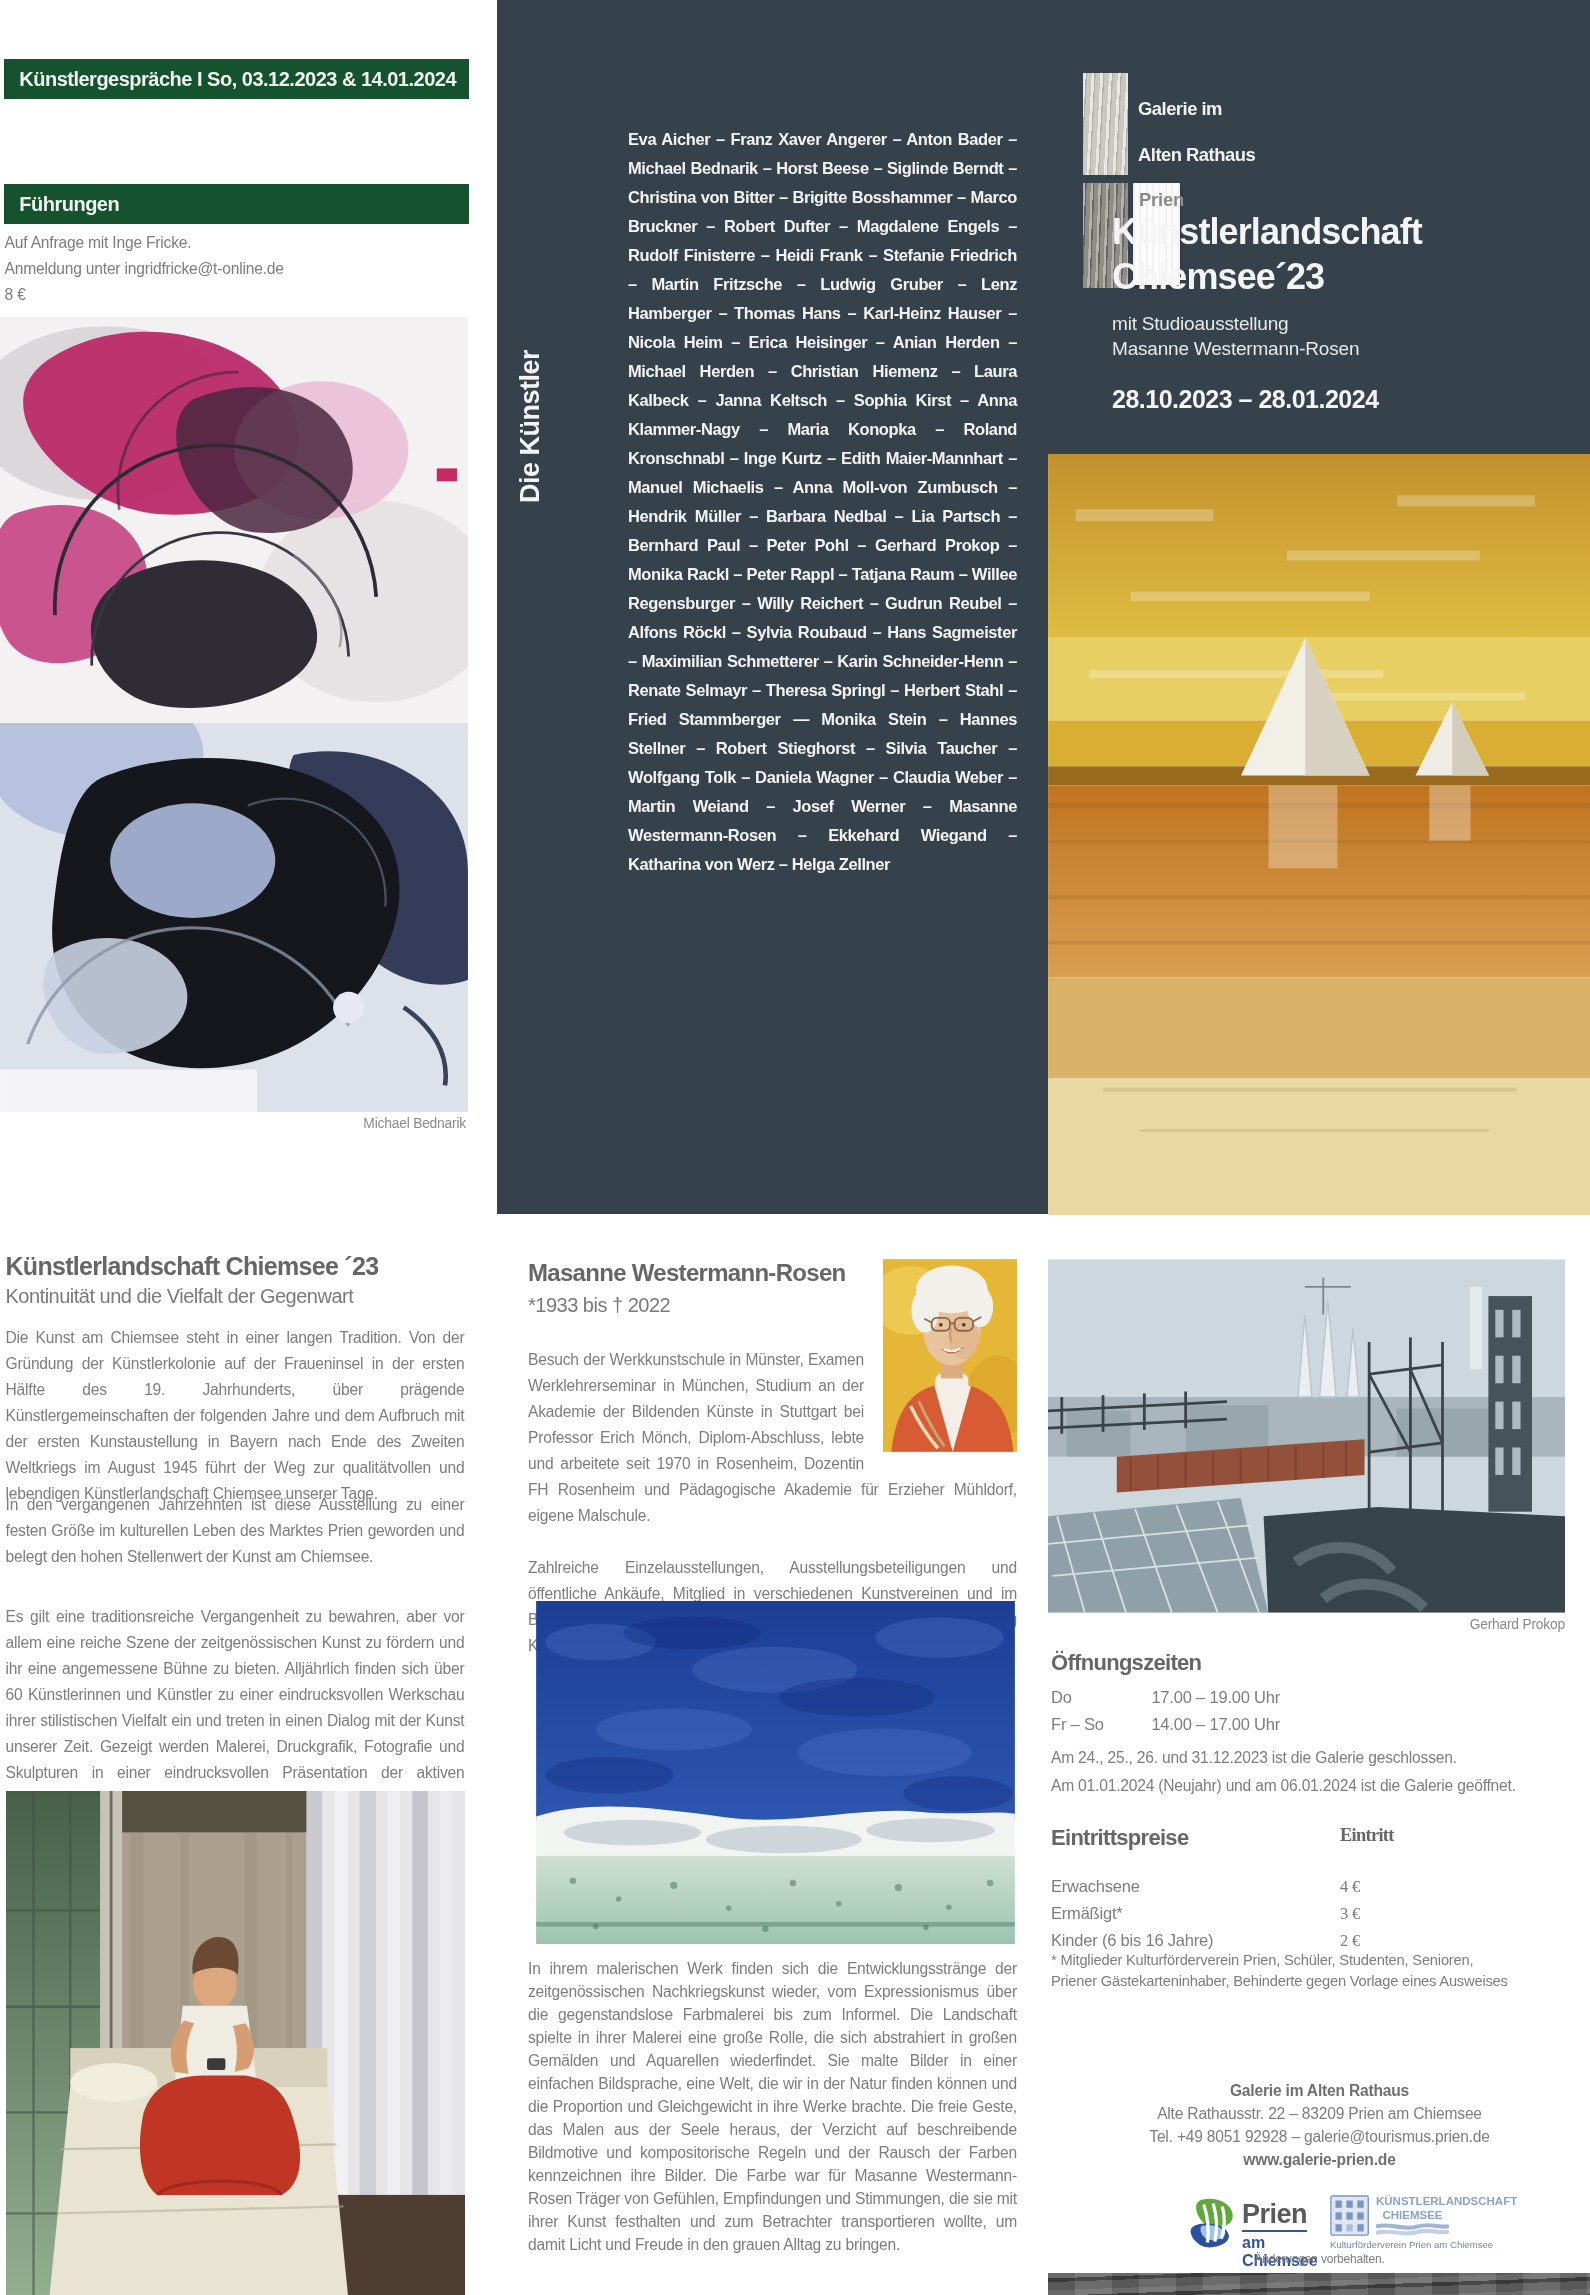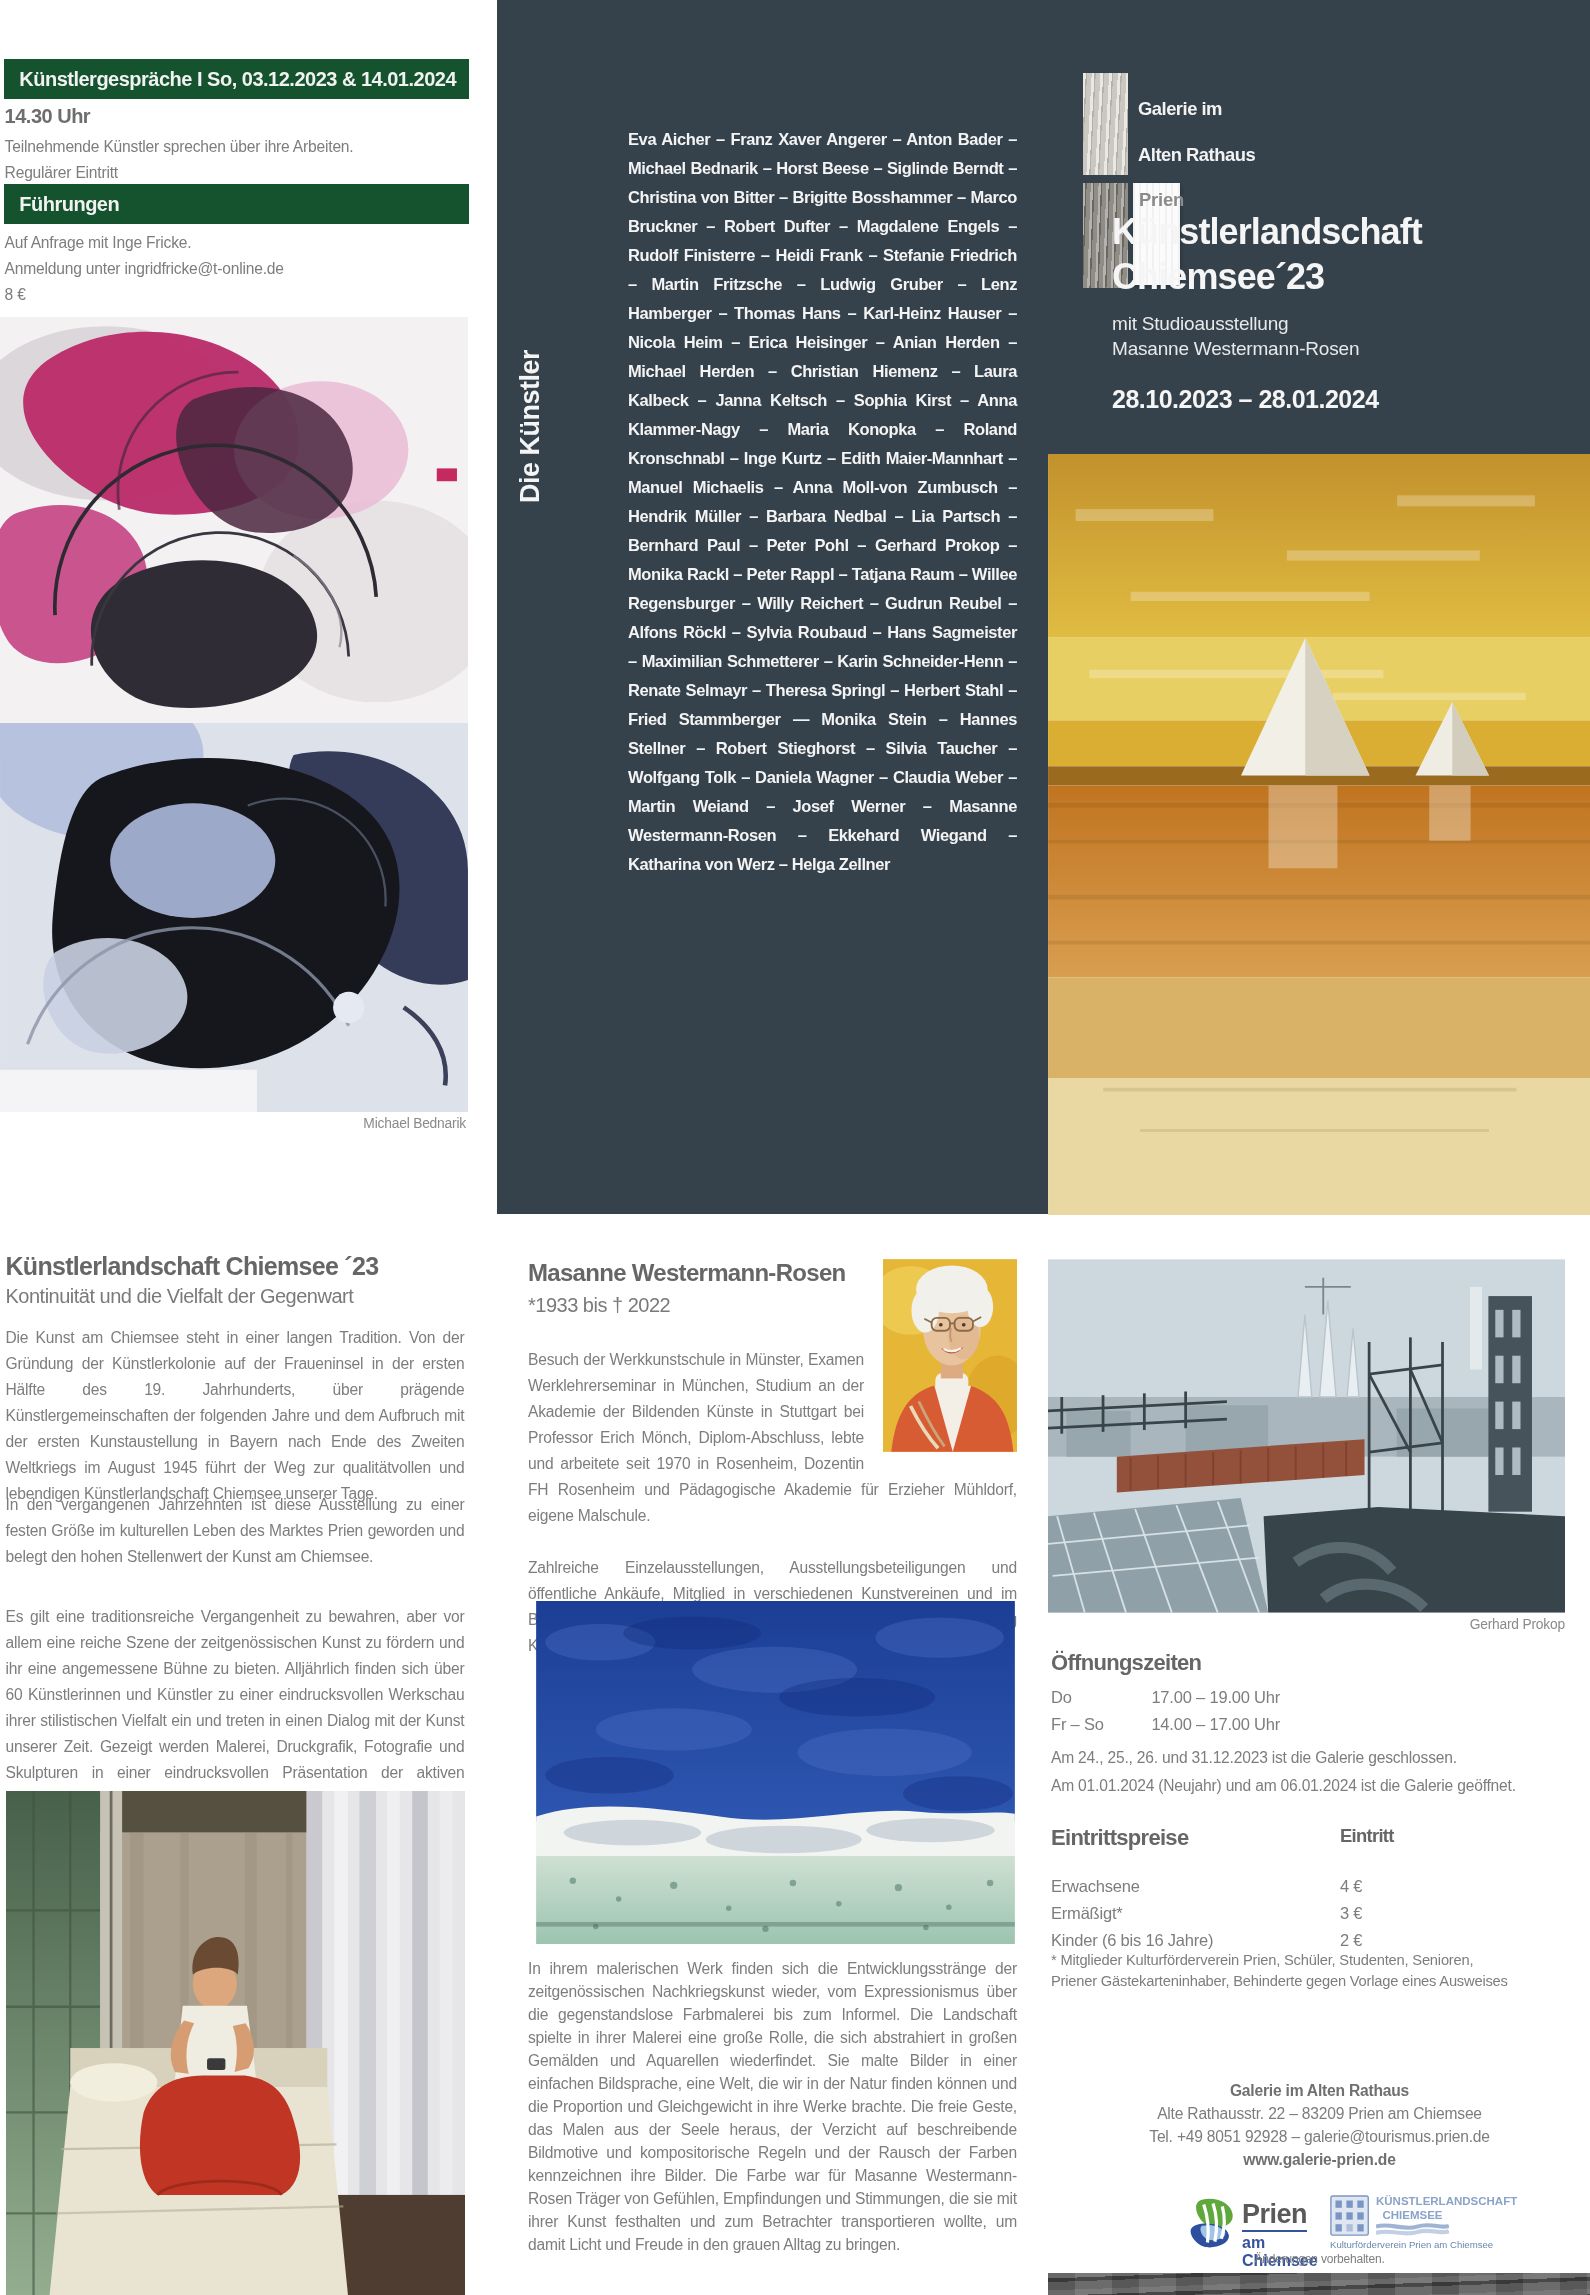--- a/index.html
+++ b/index.html
@@ -23,21 +23,21 @@
   .title-big{color:#f5f5f5;font-weight:bold;font-size:36px;line-height:45px;letter-spacing:-0.9px;}
   .subtitle{color:#e9e9e9;font-size:19px;line-height:25px;}
   .dates{color:#f5f5f5;font-weight:bold;font-size:25px;letter-spacing:-0.5px;}
   
   .h1b{color:#666666;font-weight:bold;font-size:25px;letter-spacing:-0.7px;white-space:nowrap;}
   .h2b{color:#7a7a7a;font-size:20px;letter-spacing:-0.5px;white-space:nowrap;}
   .just{text-align:justify;}
   
   .rowline{color:#7d7d7d;font-size:16.5px;line-height:27px;}
   .rowline .day{display:inline-block;width:96px;}
-  .priceval{position:absolute;left:289px;top:0;}
+  .priceval{position:absolute;left:289px;top:0;font-family:Liberation Serif, serif;}
   .footnote{color:#7d7d7d;font-size:14.7px;line-height:21px;}
   .addr{color:#7d7d7d;font-size:15.6px;line-height:23px;text-align:center;}
   .addr .b{font-weight:bold;color:#707070;}
   
   .wood-light{background:#cfccc6;background-image:repeating-linear-gradient(93deg,
       rgba(255,255,255,.55) 0 2.8px, rgba(110,105,98,.28) 2.8px 4.1px, rgba(195,191,185,.35) 4.1px 8.7px);}
   .wood-dark{background:#8d8a84;background-image:repeating-linear-gradient(92deg,
       rgba(255,255,255,.35) 0 2.3px, rgba(55,53,50,.42) 2.3px 3.7px, rgba(150,146,140,.3) 3.7px 7.8px);}
   .white-plank{background:#fbfbfb;background-image:repeating-linear-gradient(90deg,
       rgba(0,0,0,.04) 0 1.8px, rgba(255,255,255,0) 1.8px 6.4px);box-shadow:1.4px 1.8px 3.7px rgba(0,0,0,.25);}
@@ -52,25 +52,20 @@
   .kultur-sub{color:#6d88ae;font-size:9.6px;letter-spacing:0;}
   .disclaimer{color:#7d7d7d;font-size:12px;text-align:center;}
 </style>
 </head>
 <body>
 
 <div class="page">
 
   <div class="abs bar" style="left:3.7px;top:59px;width:465px;">Künstlergespräche I So, 03.12.2023 &amp; 14.01.2024</div>
 
-  <div class="abs" style="left:4.6px;top:105px;width:464px;">
-    <div class="gray-h">14.30 Uhr</div>
-    <div class="body-txt" style="margin-top:6.4px;">Teilnehmende Künstler sprechen über ihre Arbeiten.</div>
-    <div class="body-txt">Regulärer Eintritt</div>
-  </div>
 
   <div class="abs bar" style="left:3.7px;top:184px;width:465px;">Führungen</div>
 
   <div class="abs" style="left:4.6px;top:230px;width:464px;">
     <div class="body-txt">Auf Anfrage mit Inge Fricke.</div>
     <div class="body-txt">Anmeldung unter ingridfricke@t-online.de</div>
     <div class="body-txt">8 €</div>
   </div>
 
   <svg class="abs" style="left:0;top:317px;" width="468" height="406" viewBox="0 0 1020 885">

